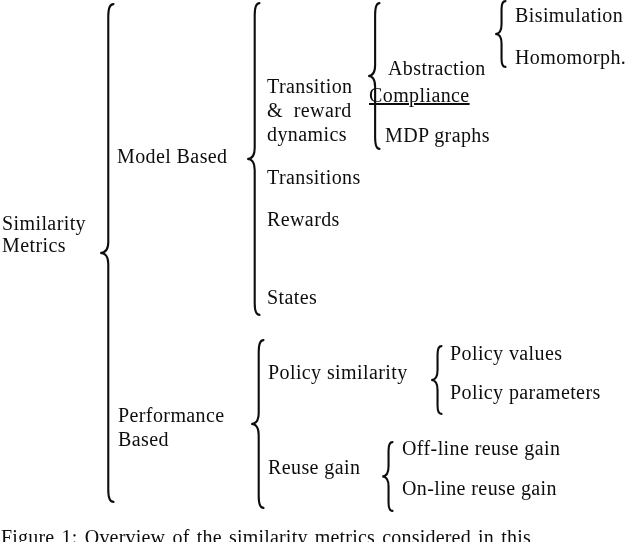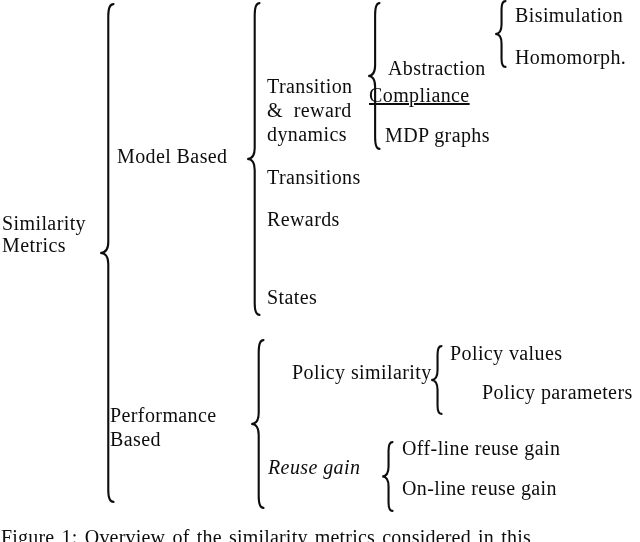--- a/index.html
+++ b/index.html
@@ -47,21 +47,21 @@
       </svg>
     </div>
 
   <div class="node" style="left:117px;top:144px;">Model Based</div>
   <div class="brace" style="left:246px;top:2px;width:15px;height:314px;">
       <svg width="15" height="314" viewBox="0 0 15 314">
         <path d="M 13.5 1.1 Q 8.7 1.1 8.7 13.1 L 8.7 146 Q 8.7 157 1.2 157 Q 8.7 157 8.7 168 L 8.7 300.9 Q 8.7 312.9 13.5 312.9" fill="none" stroke="#0d0d0d" stroke-width="2.1" stroke-linecap="round"></path>
       </svg>
     </div>
 
-  <div class="node" style="left:110px;top:403px;">Performance
+  <div class="node" style="left:118px;top:403px;">Performance
 Based</div>
   <div class="brace" style="left:250px;top:339px;width:15px;height:170px;">
       <svg width="15" height="170" viewBox="0 0 15 170">
         <path d="M 13.5 1.1 Q 8.7 1.1 8.7 13.1 L 8.7 74 Q 8.7 85 1.2 85 Q 8.7 85 8.7 96 L 8.7 156.9 Q 8.7 168.9 13.5 168.9" fill="none" stroke="#0d0d0d" stroke-width="2.1" stroke-linecap="round"></path>
       </svg>
     </div>
 
   <div class="node" style="left:267px;top:37px;margin-top:37px;">Transition
 &amp;  reward
 dynamics</div>
@@ -81,31 +81,31 @@
         <path d="M 11.5 1.1 Q 7.539999999999999 1.1 7.539999999999999 9.26 L 7.539999999999999 24.479999999999997 Q 7.539999999999999 34 1.2 34 Q 7.539999999999999 34 7.539999999999999 43.52 L 7.539999999999999 58.74000000000001 Q 7.539999999999999 66.9 11.5 66.9" fill="none" stroke="#0d0d0d" stroke-width="2.1" stroke-linecap="round"></path>
       </svg>
     </div>
 
   <div class="node" style="left:515px;top:3px;">Bisimulation</div>
   <div class="node" style="left:515px;top:45px;">Homomorph.</div>
 
   <div class="node" style="left:369px;top:83px;text-decoration:underline;">Compliance</div>
   <div class="node" style="left:385px;top:123px;">MDP graphs</div>
 
-  <div class="node" style="left:268px;top:360px;margin-left:24px;">Policy similarity</div>
+  <div class="node" style="left:268px;top:360px;">Policy similarity</div>
   <div class="brace" style="left:430px;top:345px;width:13px;height:70px;">
       <svg width="13" height="70" viewBox="0 0 13 70">
         <path d="M 11.5 1.1 Q 7.539999999999999 1.1 7.539999999999999 9.5 L 7.539999999999999 25.2 Q 7.539999999999999 35 1.2 35 Q 7.539999999999999 35 7.539999999999999 44.8 L 7.539999999999999 60.50000000000001 Q 7.539999999999999 68.9 11.5 68.9" fill="none" stroke="#0d0d0d" stroke-width="2.1" stroke-linecap="round"></path>
       </svg>
     </div>
 
   <div class="node" style="left:450px;top:341px;">Policy values</div>
-  <div class="node" style="left:450px;top:380px;margin-left:32px;">Policy parameters</div>
+  <div class="node" style="left:450px;top:380px;">Policy parameters</div>
 
-  <div class="node" style="left:268px;top:455px;font-style:italic;">Reuse gain</div>
+  <div class="node" style="left:268px;top:455px;">Reuse gain</div>
   <div class="brace" style="left:381px;top:441px;width:13px;height:71px;">
       <svg width="13" height="71" viewBox="0 0 13 71">
         <path d="M 11.5 1.1 Q 7.539999999999999 1.1 7.539999999999999 9.62 L 7.539999999999999 25.56 Q 7.539999999999999 35.5 1.2 35.5 Q 7.539999999999999 35.5 7.539999999999999 45.44 L 7.539999999999999 61.38000000000001 Q 7.539999999999999 69.9 11.5 69.9" fill="none" stroke="#0d0d0d" stroke-width="2.1" stroke-linecap="round"></path>
       </svg>
     </div>
 
   <div class="node" style="left:402px;top:436px;">Off-line reuse gain</div>
   <div class="node" style="left:402px;top:476px;">On-line reuse gain</div>
 
   <div id="caption">Figure 1: Overview of the similarity metrics considered in this</div>

